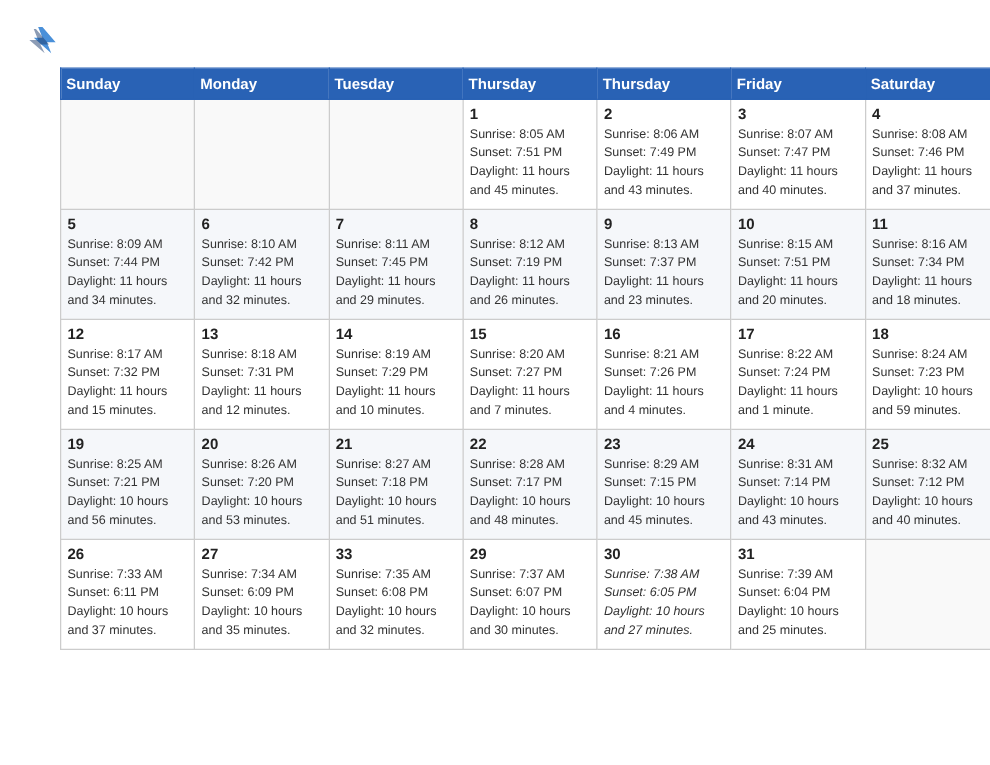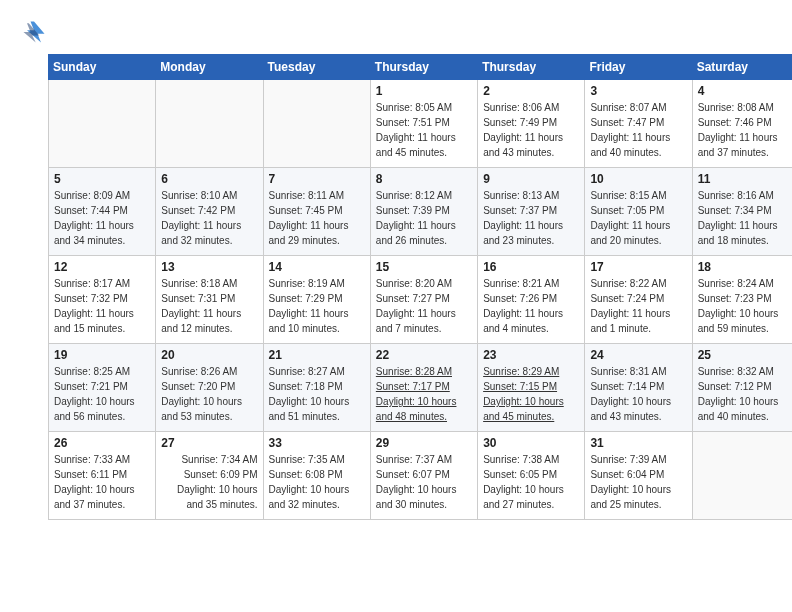--- a/index.html
+++ b/index.html
@@ -185,35 +185,35 @@
           <td>
             <span class="day-num">7</span>
             <div class="day-info" style="white-space: pre-line;">Sunrise: 8:11 AM
 Sunset: 7:45 PM
 Daylight: 11 hours
 and 29 minutes.</div>
           </td>
           <td>
             <span class="day-num">8</span>
             <div class="day-info" style="white-space: pre-line;">Sunrise: 8:12 AM
-Sunset: 7:39 PM
+Sunset: 7:19 PM
 Daylight: 11 hours
 and 26 minutes.</div>
           </td>
           <td>
             <span class="day-num">9</span>
             <div class="day-info" style="white-space: pre-line;">Sunrise: 8:13 AM
 Sunset: 7:37 PM
 Daylight: 11 hours
 and 23 minutes.</div>
           </td>
           <td>
             <span class="day-num">10</span>
             <div class="day-info" style="white-space: pre-line;">Sunrise: 8:15 AM
-Sunset: 7:05 PM
+Sunset: 7:51 PM
 Daylight: 11 hours
 and 20 minutes.</div>
           </td>
           <td>
             <span class="day-num">11</span>
             <div class="day-info" style="white-space: pre-line;">Sunrise: 8:16 AM
 Sunset: 7:34 PM
 Daylight: 11 hours
 and 18 minutes.</div>
           </td>
@@ -286,28 +286,28 @@
           </td>
           <td>
             <span class="day-num">21</span>
             <div class="day-info" style="white-space: pre-line;">Sunrise: 8:27 AM
 Sunset: 7:18 PM
 Daylight: 10 hours
 and 51 minutes.</div>
           </td>
           <td>
             <span class="day-num">22</span>
-            <div class="day-info" style="white-space: pre-line; text-decoration: underline;">Sunrise: 8:28 AM
+            <div class="day-info" style="white-space: pre-line;">Sunrise: 8:28 AM
 Sunset: 7:17 PM
 Daylight: 10 hours
 and 48 minutes.</div>
           </td>
           <td>
             <span class="day-num">23</span>
-            <div class="day-info" style="white-space: pre-line; text-decoration: underline;">Sunrise: 8:29 AM
+            <div class="day-info" style="white-space: pre-line;">Sunrise: 8:29 AM
 Sunset: 7:15 PM
 Daylight: 10 hours
 and 45 minutes.</div>
           </td>
           <td>
             <span class="day-num">24</span>
             <div class="day-info" style="white-space: pre-line;">Sunrise: 8:31 AM
 Sunset: 7:14 PM
 Daylight: 10 hours
 and 43 minutes.</div>
@@ -323,42 +323,42 @@
         <tr>
           <td>
             <span class="day-num">26</span>
             <div class="day-info" style="white-space: pre-line;">Sunrise: 7:33 AM
 Sunset: 6:11 PM
 Daylight: 10 hours
 and 37 minutes.</div>
           </td>
           <td>
             <span class="day-num">27</span>
-            <div class="day-info" style="white-space: pre-line; text-align: right;">Sunrise: 7:34 AM
+            <div class="day-info" style="white-space: pre-line;">Sunrise: 7:34 AM
 Sunset: 6:09 PM
 Daylight: 10 hours
 and 35 minutes.</div>
           </td>
           <td>
             <span class="day-num">33</span>
             <div class="day-info" style="white-space: pre-line;">Sunrise: 7:35 AM
 Sunset: 6:08 PM
 Daylight: 10 hours
 and 32 minutes.</div>
           </td>
           <td>
             <span class="day-num">29</span>
             <div class="day-info" style="white-space: pre-line;">Sunrise: 7:37 AM
 Sunset: 6:07 PM
 Daylight: 10 hours
 and 30 minutes.</div>
           </td>
           <td>
             <span class="day-num">30</span>
-            <div class="day-info" style="white-space: pre-line;">Sunrise: 7:38 AM
+            <div class="day-info" style="white-space: pre-line; font-style: italic;">Sunrise: 7:38 AM
 Sunset: 6:05 PM
 Daylight: 10 hours
 and 27 minutes.</div>
           </td>
           <td>
             <span class="day-num">31</span>
             <div class="day-info" style="white-space: pre-line;">Sunrise: 7:39 AM
 Sunset: 6:04 PM
 Daylight: 10 hours
 and 25 minutes.</div>

